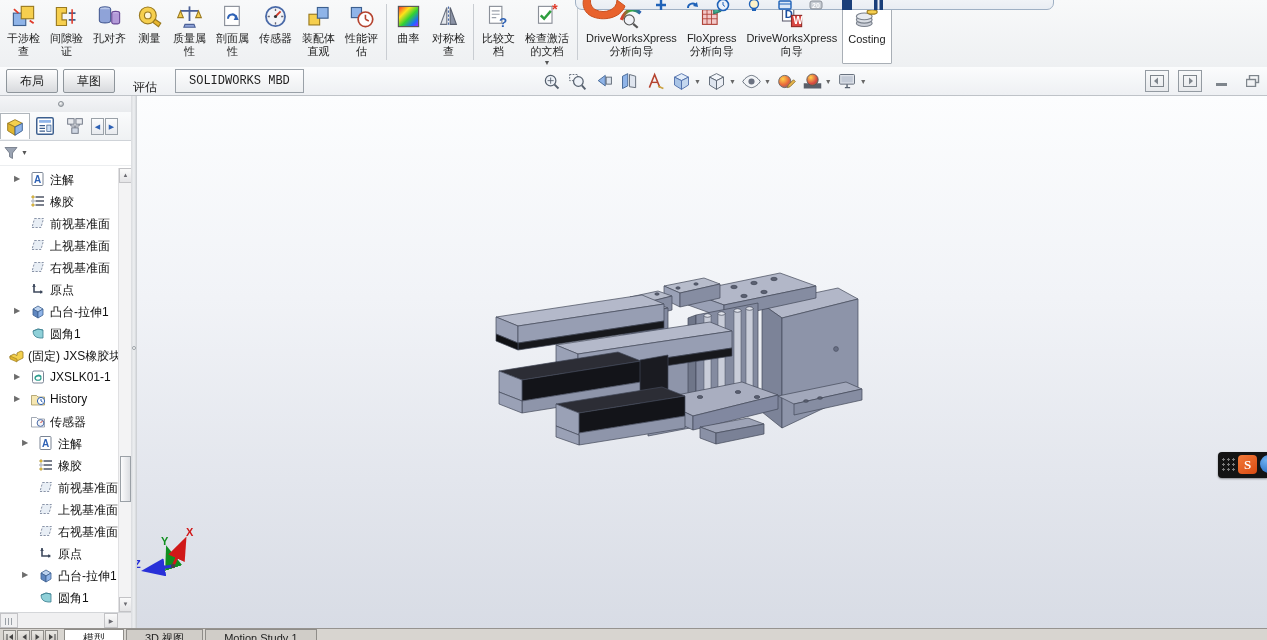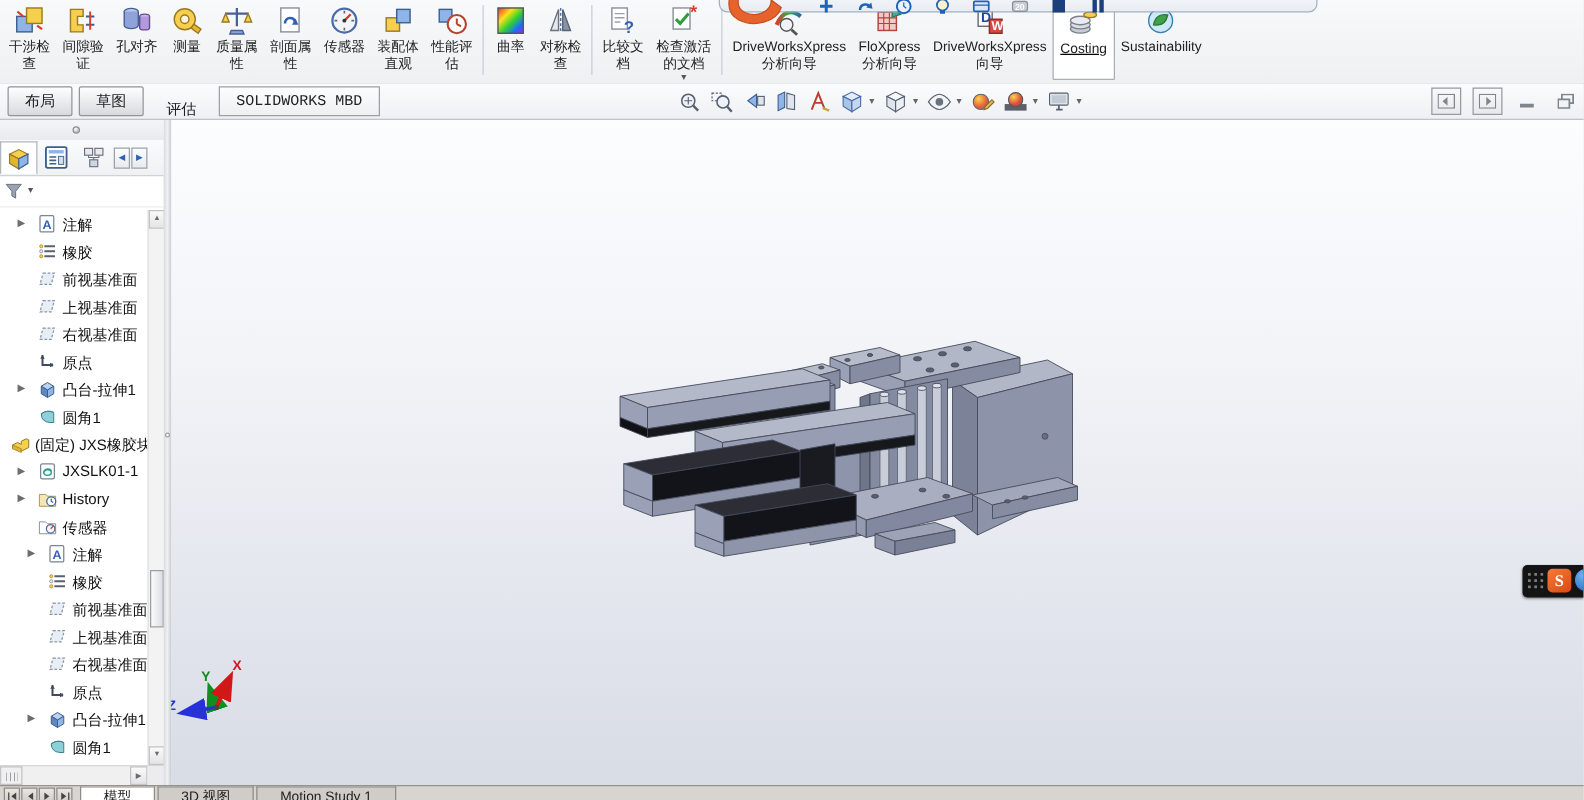--- a/index.html
+++ b/index.html
@@ -12,21 +12,21 @@
   .ribbon{position:absolute;left:0;top:0;width:1267px;height:67px;
     background:linear-gradient(#f8f9fa,#eef0f2);border-bottom:1px solid #b6babf;overflow:visible;}
   .ritems{position:absolute;left:2px;top:0;height:67px;display:flex;align-items:flex-start;}
   .ritem{display:flex;flex-direction:column;align-items:center;justify-content:flex-start;
     padding:3px 5px 0 5px;min-width:34px;max-width:110px;height:64px;box-sizing:border-box;cursor:pointer;}
   .ritem .ricon{width:27px;height:27px;display:block;}
   .ritem .ricon svg{width:27px;height:27px;display:block;}
   .rlabel{font-size:11px;line-height:13px;color:#222;text-align:center;white-space:pre-line;margin-top:2px;}
   .rcaret{font-size:7px;color:#555;line-height:7px;margin-top:1px;}
   .rsep{width:1px;height:56px;background:#c9cdd2;margin:4px 3px 0 3px;}
-  .ritem.boxed{background:#fff;border:1px solid #a9afb6;border-radius:1px;text-decoration:underline;}
+  .ritem.boxed{background:#fff;border:1px solid #a9afb6;border-radius:1px;}
 
   
   .qbar{position:absolute;left:575px;top:-21px;width:477px;height:29px;border-radius:7px;
     background:linear-gradient(#ffffff,#e9edf3);border:1px solid #9fb0c4;}
   .qbar .qicons{position:absolute;left:78px;bottom:1px;height:12px;display:flex;gap:17px;align-items:flex-end;}
   .qicon{width:14px;height:14px;margin-bottom:-4px;}
   .qicon svg{width:14px;height:14px;}
   .sw-logo{position:absolute;left:577px;top:-8px;width:60px;height:34px;pointer-events:none;}
 
   
@@ -323,29 +323,20 @@
           <span class="ricon">
             <svg viewBox="0 0 24 24">
               <ellipse cx="10" cy="17" rx="7" ry="3" fill="#c9cdd6" stroke="#7a818c"></ellipse>
               <ellipse cx="10" cy="14" rx="7" ry="3" fill="#d9dde4" stroke="#7a818c"></ellipse>
               <ellipse cx="10" cy="11" rx="7" ry="3" fill="#e8ebf0" stroke="#7a818c"></ellipse>
               <ellipse cx="17" cy="7" rx="4.5" ry="2" fill="#f6cf4e" stroke="#9a7a1f"></ellipse>
             </svg>
           </span>
           <span class="rlabel">Costing</span>
         </div>
-        <div class="ritem">
-          <span class="ricon">
-            <svg viewBox="0 0 24 24">
-              <circle cx="12" cy="12" r="8.5" fill="#cde9f6" stroke="#3a7fae"></circle>
-              <path d="M7 15c1-6 5-8 10-7-1 5-4 8-10 7z" fill="#3fa14a" stroke="#2a7a35"></path>
-            </svg>
-          </span>
-          <span class="rlabel">Sustainability</span>
-        </div>
       </div>
     <div class="qbar">
       <div class="qicons" id="qicons">
           <span class="qicon"><svg viewBox="0 0 14 14">
               <path d="M7 2v10M2 7h10" stroke="#1f62b8" stroke-width="2.4"></path>
             </svg></span>
           <span class="qicon"><svg viewBox="0 0 14 14">
               <path d="M3 10c0-5 7-6 8-2" stroke="#1f62b8" stroke-width="2" fill="none"></path>
               <path d="M12 4l1 5-5-1z" fill="#1f62b8"></path>
             </svg></span>

